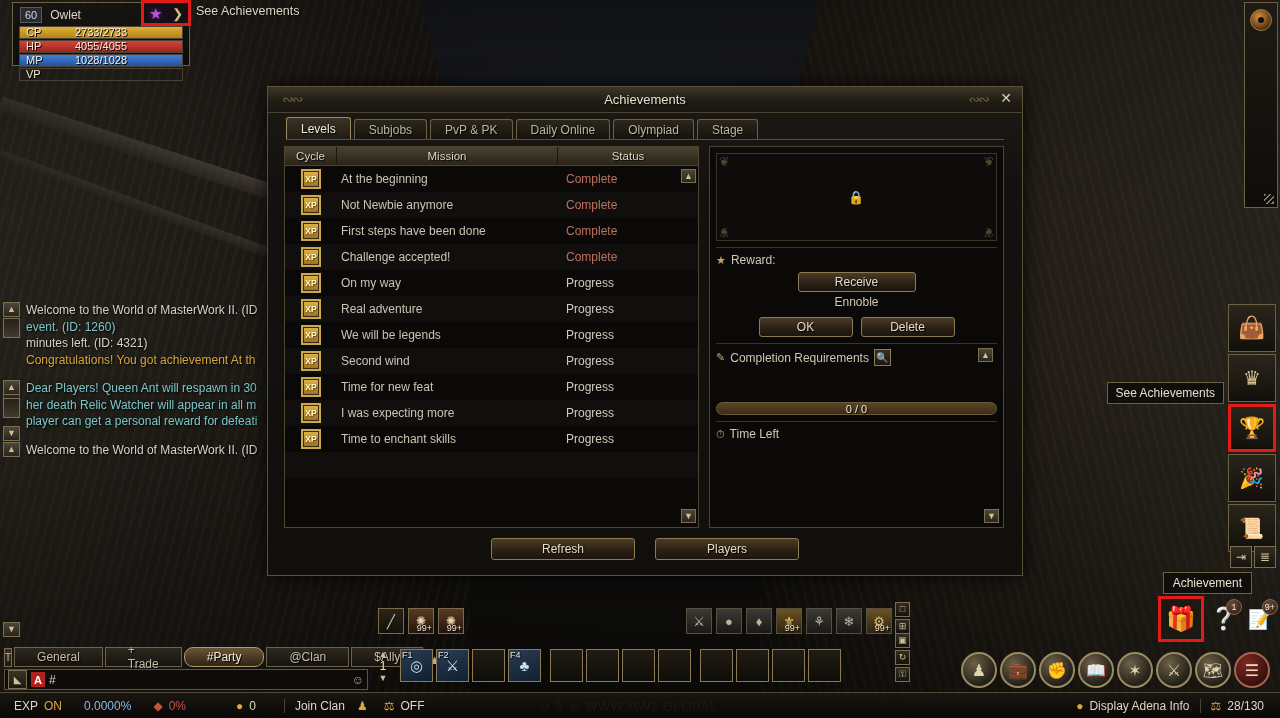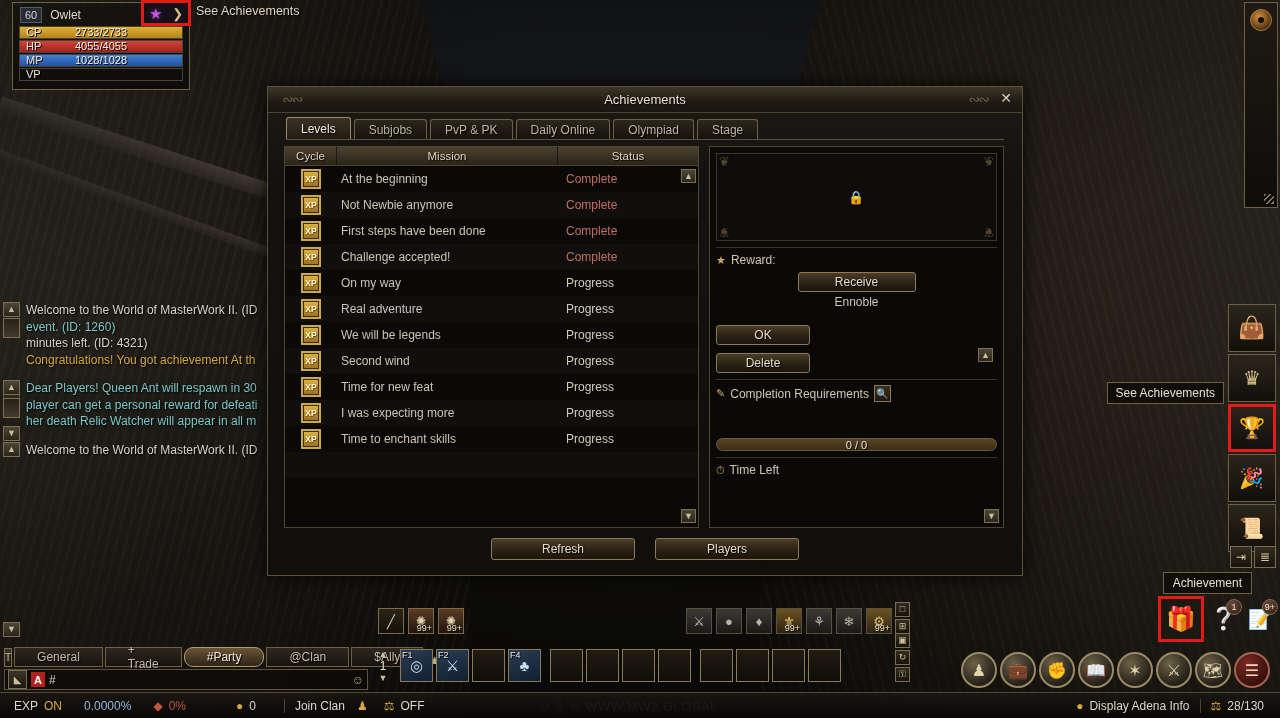--- a/index.html
+++ b/index.html
@@ -44,21 +44,21 @@
   }
   .bg-band2 {
     position: absolute; left: 0; top: 150px; width: 400px; height: 10px;
     background: linear-gradient(180deg,#5d564a,#332e26);
     transform: rotate(20deg); transform-origin: left center; opacity: .45;
   }
   .bg-vig { position: absolute; inset: 0; background: radial-gradient(ellipse at 50% 45%, rgba(0,0,0,0) 30%, rgba(0,0,0,.55) 100%); }
 
   
   #player-hud {
-    position: absolute; left: 12px; top: 2px; width: 178px; height: 88px;
+    position: absolute; left: 12px; top: 2px; width: 178px; height: 64px;
     border: 1px solid #6e6144;
     background: linear-gradient(180deg, rgba(20,18,14,.72), rgba(10,9,7,.80));
     padding: 2px 4px;
   }
   .hud-top { display: flex; align-items: center; gap: 8px; height: 20px; padding-left: 3px; }
   .hud-lvl {
     background: #2a2a32; border: 1px solid #555a66; color: #cfd4dd;
     font-size: 11px; padding: 0 4px; line-height: 14px;
   }
   .hud-name { color: #ded7c8; font-size: 12px; }
@@ -380,21 +380,21 @@
   .sect-icon { font-size: 11px; }
   .btn {
     border: 1px solid #8b7b55;
     background: linear-gradient(180deg,#4b3c26 0%, #2b2115 55%, #1c150d 100%);
     color: #e5dcc6; font-size: 12px; text-shadow: 1px 1px 1px #000;
     display: flex; align-items: center; justify-content: center;
     border-radius: 3px;
   }
   .btn-receive { width: 118px; height: 20px; margin: 5px auto 0 auto; }
   .ennoble { text-align: center; color: #cfc6b2; font-size: 12px; margin-top: 3px; }
-  .btn-row { display: flex; gap: 8px; justify-content: center; margin-top: 16px; flex-direction: column; }
+  .btn-row { display: flex; gap: 8px; justify-content: center; margin-top: 8px; }
   .btn-ok, .btn-del { width: 94px; height: 20px; }
   .magnifier {
     width: 17px; height: 17px; border: 1px solid #8b7b55;
     background: linear-gradient(180deg,#3a3021,#1d160e);
     color: #d6c79c; font-size: 10px; display: flex; align-items: center; justify-content: center;
   }
   .progbar {
     height: 13px; margin-top: 36px; border: 1px solid #6a5b3c; border-radius: 7px;
     background: linear-gradient(180deg,#5a4526,#3c2d16);
     display: flex; align-items: center; justify-content: center;
@@ -470,22 +470,22 @@
       <div class="chat-line c-cyan">event. (ID: 1260)</div>
       <div class="chat-line c-white">minutes left. (ID: 4321)</div>
       <div class="chat-line c-gold">Congratulations! You got achievement At th</div>
     </div>
 
     <div class="chat-block shaded" style="margin-top:6px">
       <div class="sc" style="top:2px">▲</div>
       <div class="sc-thumb" style="top:20px"></div>
       <div class="sc" style="top:48px">▼</div>
       <div class="chat-line c-cyan">Dear Players! Queen Ant will respawn in 30</div>
+      <div class="chat-line c-cyan">her death Relic Watcher will appear in all m</div>
       <div class="chat-line c-cyan">player can get a personal reward for defeati</div>
-      <div class="chat-line c-cyan">her death Relic Watcher will appear in all m</div>
     </div>
 
     <div class="chat-block" style="margin-top:6px">
       <div class="sc" style="top:2px">▲</div>
       <div class="chat-line c-white">Welcome to the World of MasterWork II. (ID</div>
     </div>
 
     <div class="sc" style="top:322px">▼</div>
   </div>
 

